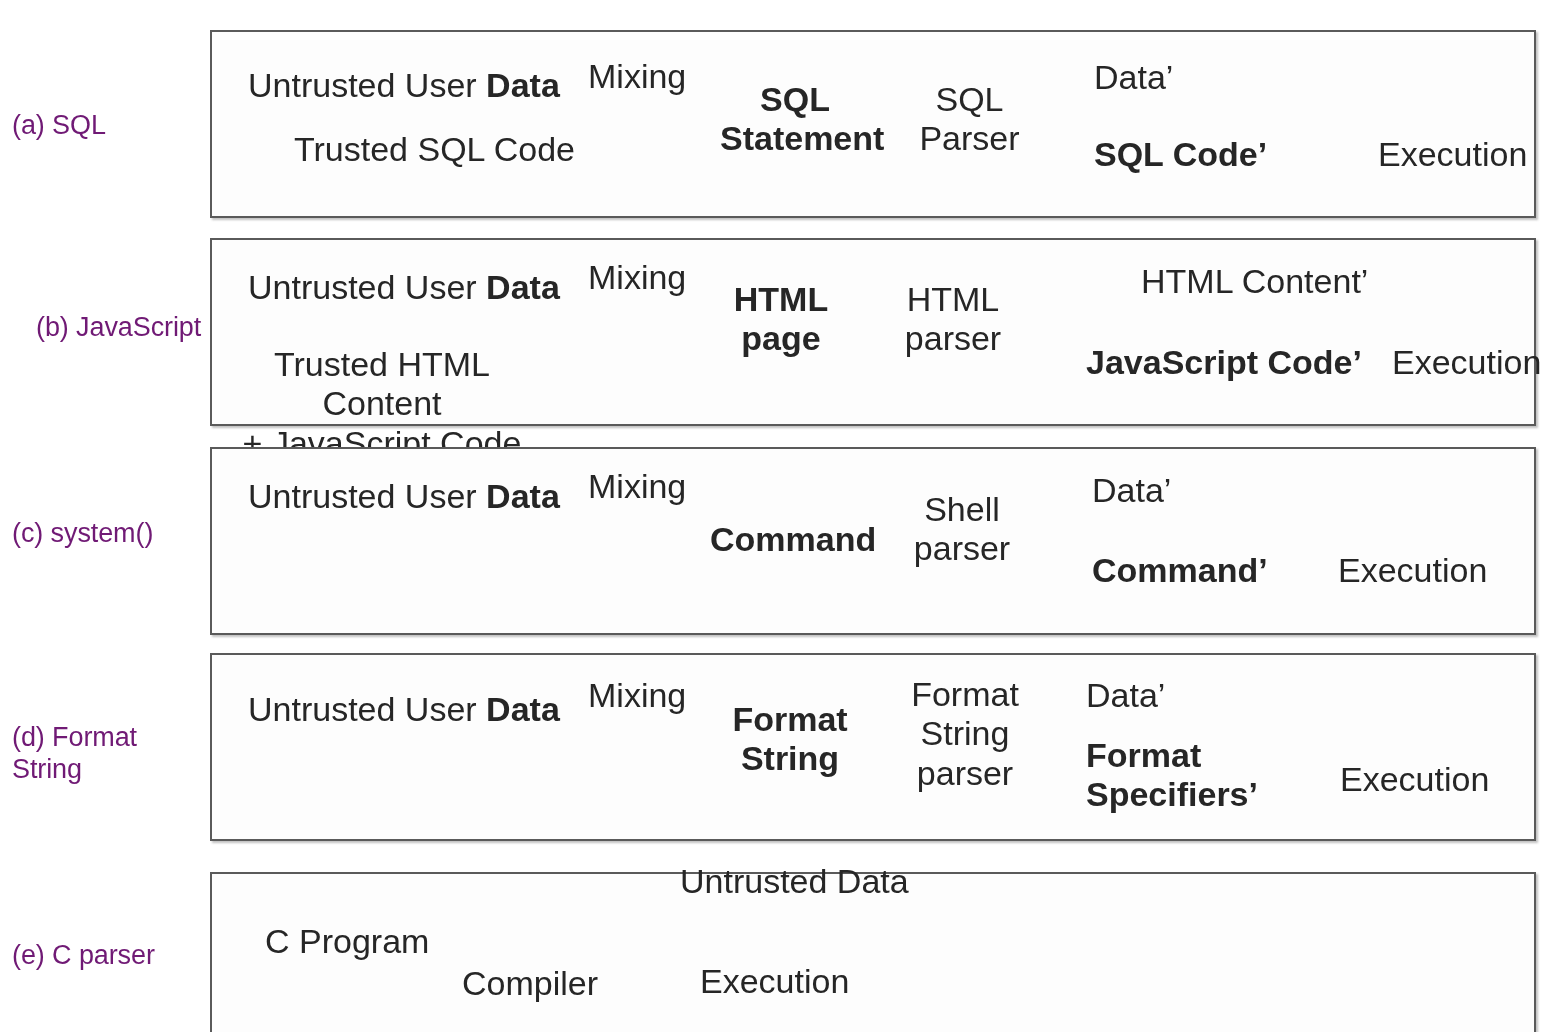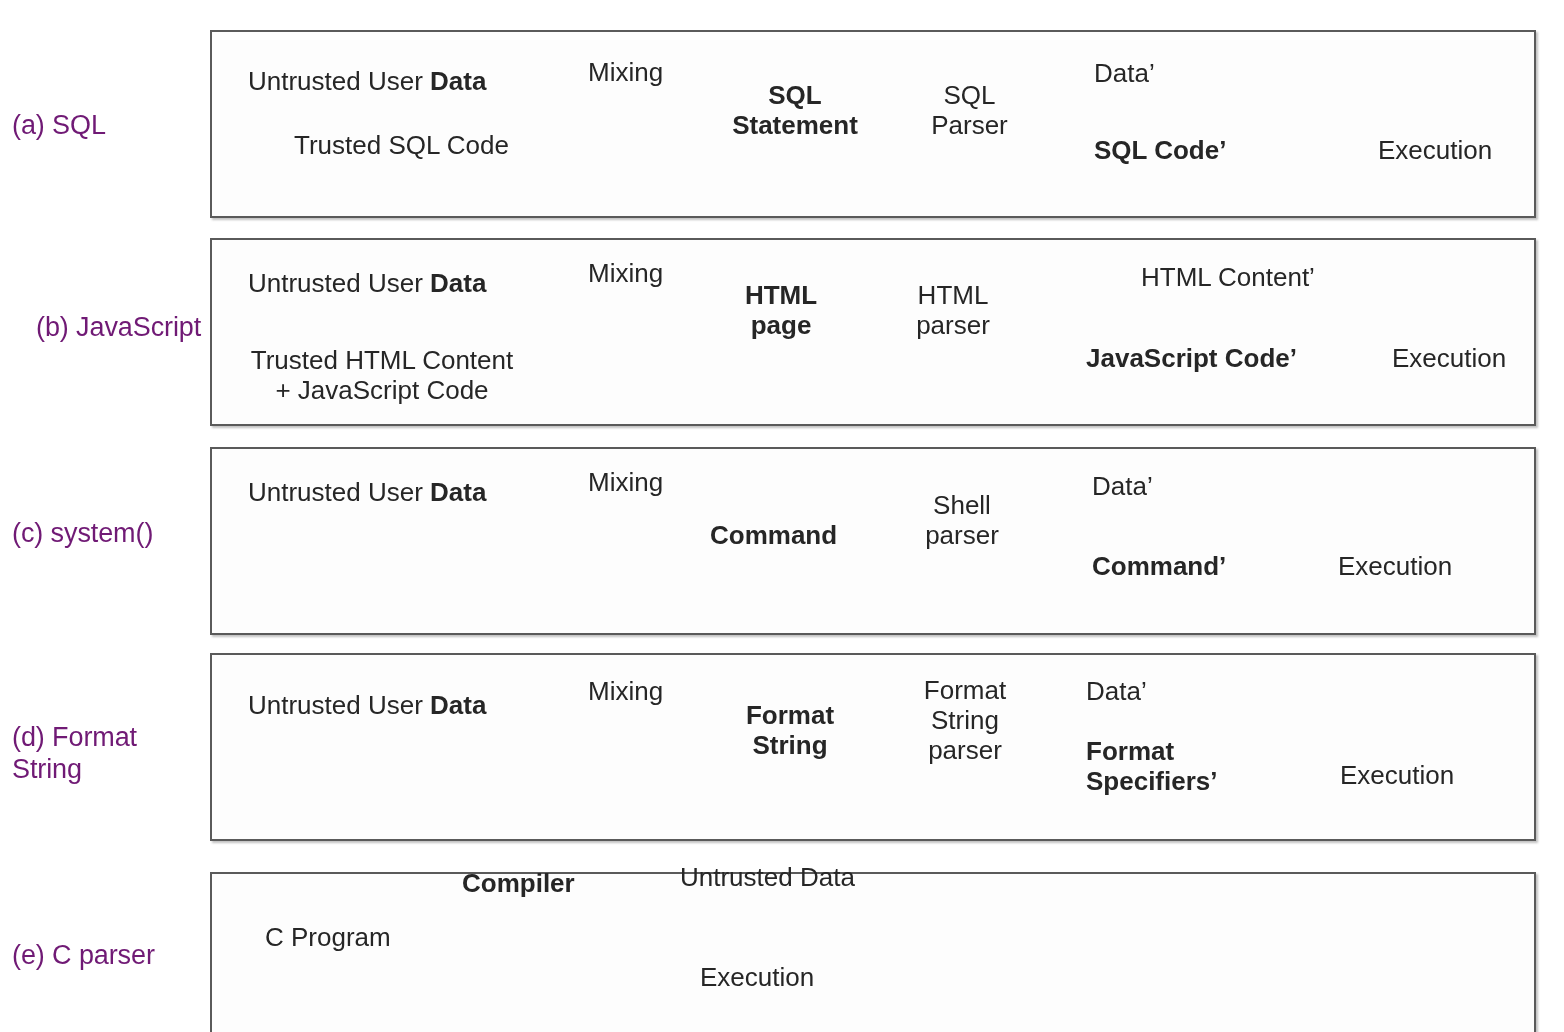--- a/index.html
+++ b/index.html
@@ -38,21 +38,21 @@
     position: absolute;
     background: #fdfdfd;
     border: 2px solid #5a5a5a;
     box-sizing: border-box;
     box-shadow: 2px 2px 2px rgba(120,120,120,0.45);
   }
 
   
   .node {
     position: absolute;
-    font-size: 26px;
+    font-size: 34px;
     color: #262626;
     line-height: 1.16;
     white-space: pre-line;
   }
   .node.b { font-weight: bold; }
   .node.c { text-align: center; }
 
   .inline-b { font-weight: bold; }
 
   
@@ -258,19 +258,19 @@
 Specifiers’</div>
 
   <div class="node" style="left:1340px; top:760px;">Execution</div>
 
   <div class="row-label" style="left:12px; top:940px;">(e) C parser</div>
 
   <div class="panel" style="left:210px; top:872px; width:1326px; height:188px;"></div>
 
   <div class="node" style="left:248px; top:922px;margin-left:17px;">C Program</div>
 
-  <div class="node" style="left:462px; top:868px;font-weight:bold;">Compiler</div>
+  <div class="node" style="left:462px; top:964px;">Compiler</div>
 
   <div class="node" style="left:680px; top:862px;">Untrusted Data</div>
 
   <div class="node" style="left:700px; top:962px;">Execution</div>
 
 </div>
 
 </body></html>

